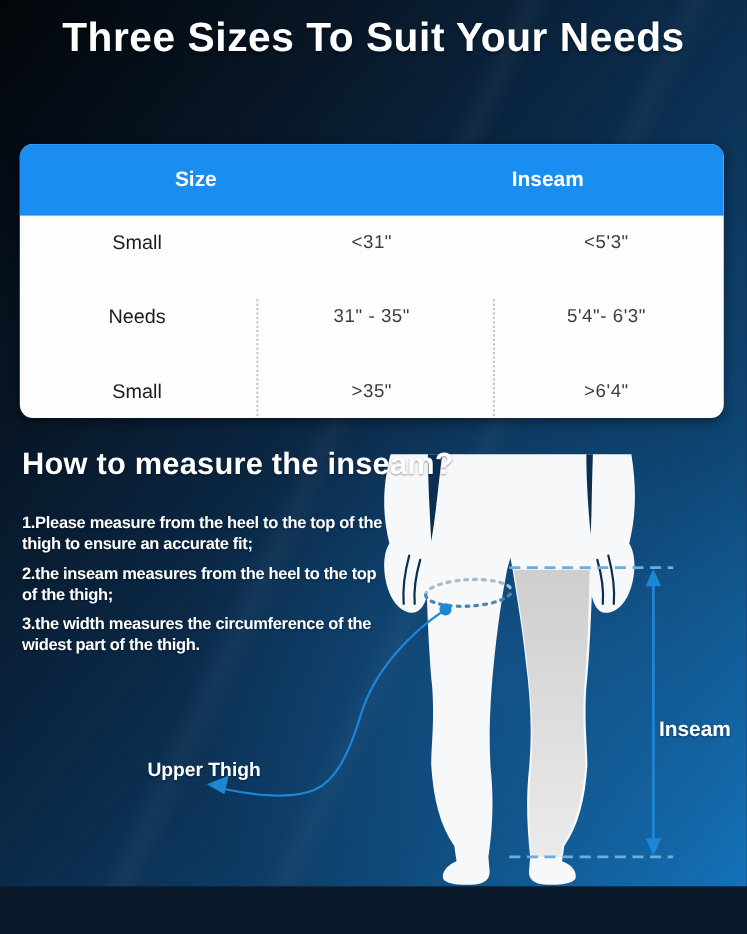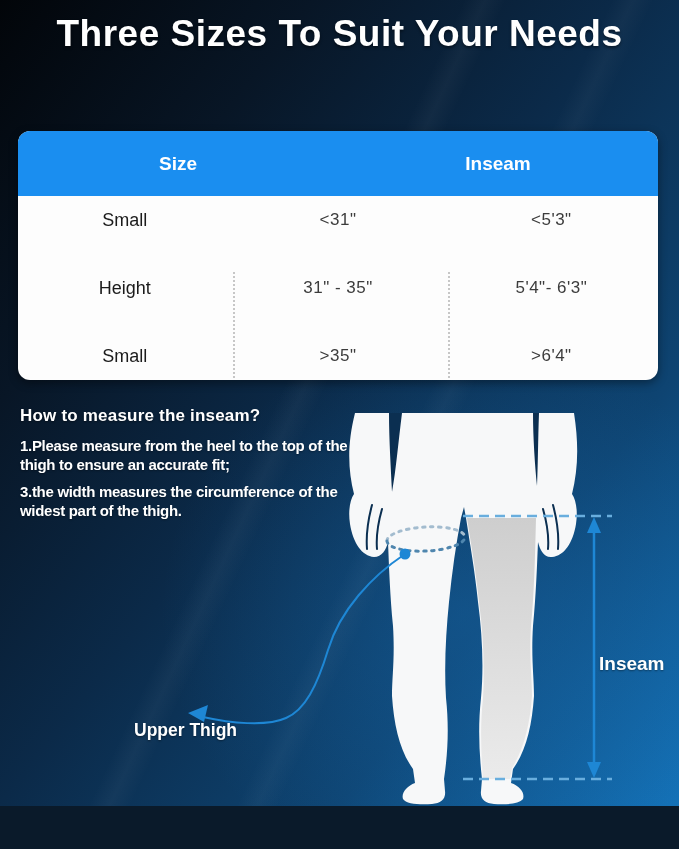--- a/index.html
+++ b/index.html
@@ -31,30 +31,30 @@
   .trow{flex:1;display:flex;}
   .trow .td{flex:1;display:flex;align-items:center;justify-content:center;}
   .td.size-name{color:#1b1b1b;font-size:18px;}
   .td.val{color:#3c3c3c;font-size:17px;letter-spacing:0.5px;}
   .vdiv{position:absolute;top:76px;height:162px;width:0;border-left:2px dotted #c7c7c7;}
   .vdiv.d1{left:215px;}
   .vdiv.d2{left:430px;}
   
   .measure-heading{
     position:absolute;left:20px;top:406px;color:#ffffff;
-    font-size:17px;font-weight:bold;letter-spacing:0.2px;
+    font-size:28px;font-weight:bold;letter-spacing:0.2px;
     text-shadow:0 1px 2px rgba(0,0,0,0.4);
   }
-  .steps{position:absolute;left:20px;top:436px;width:338px;}
+  .steps{position:absolute;left:20px;top:466px;width:338px;}
   .steps p{margin:0 0 8px 0;color:#ffffff;font-size:15px;font-weight:bold;
     line-height:19px;letter-spacing:-0.3px;text-shadow:0 1px 2px rgba(0,0,0,0.35);}
   
   .fig-label{position:absolute;color:#ffffff;font-weight:bold;
     text-shadow:0 1px 2px rgba(0,0,0,0.4);}
-  .upper-thigh-label{left:134px;top:689px;font-size:17.5px;margin-top:31px;}
+  .upper-thigh-label{left:134px;top:689px;font-size:17.5px;}
   .inseam-label{left:599px;top:653px;font-size:19px;}
   .fig-svg{position:absolute;left:0;top:0;pointer-events:none;}
 </style>
 </head>
 <body>
 
 <div class="canvas">
   <div class="streaks"></div>
 
   <div class="title">Three Sizes To Suit Your Needs</div>
@@ -66,21 +66,21 @@
     </div>
     <div class="tbody">
       <div class="vdiv d1"></div>
       <div class="vdiv d2"></div>
       <div class="trow">
         <div class="td size-name">Small</div>
         <div class="td val">&lt;31"</div>
         <div class="td val">&lt;5'3"</div>
       </div>
       <div class="trow">
-        <div class="td size-name">Height</div>
+        <div class="td size-name">Needs</div>
         <div class="td val">31" - 35"</div>
         <div class="td val">5'4"- 6'3"</div>
       </div>
       <div class="trow">
         <div class="td size-name">Small</div>
         <div class="td val">&gt;35"</div>
         <div class="td val">&gt;6'4"</div>
       </div>
     </div>
   </div>
@@ -164,18 +164,19 @@
     <g>
       <circle cx="405" cy="554" r="5.5" fill="#1e87d5"></circle>
       <path d="M 405,554 C 372,576 340,610 328,650 C 317,686 305,710 286,718 C 266,727 230,723 203,717" fill="none" stroke="#1e87d5" stroke-width="2"></path>
       <polygon points="188,713 208,705 204,722" fill="#1e87d5"></polygon>
     </g>
   </svg>
 
   <div class="measure-heading">How to measure the inseam?</div>
   <div class="steps">
     <p>1.Please measure from the heel to the top of the thigh to ensure an accurate fit;</p>
+    <p>2.the inseam measures from the heel to the top of the thigh;</p>
     <p>3.the width measures the circumference of the widest part of the thigh.</p>
   </div>
 
   <div class="fig-label upper-thigh-label">Upper Thigh</div>
   <div class="fig-label inseam-label">Inseam</div>
 </div>
 
 </body></html>

